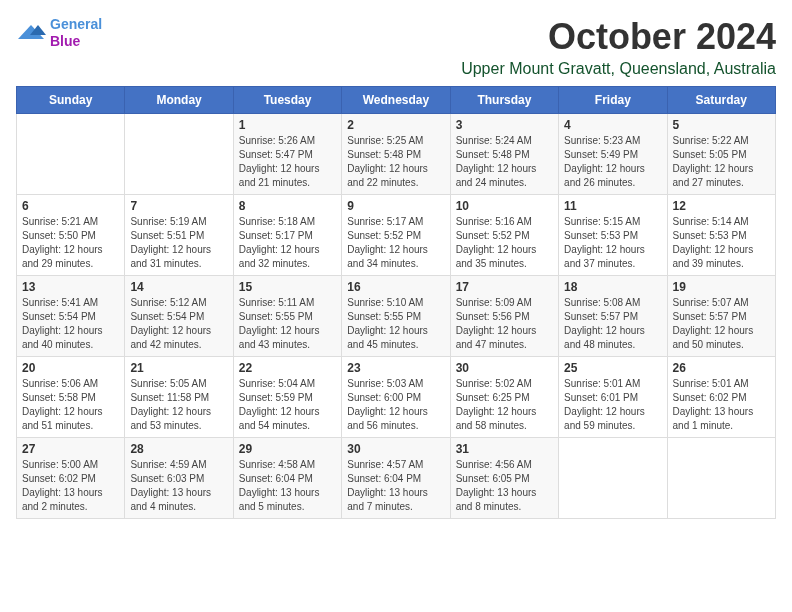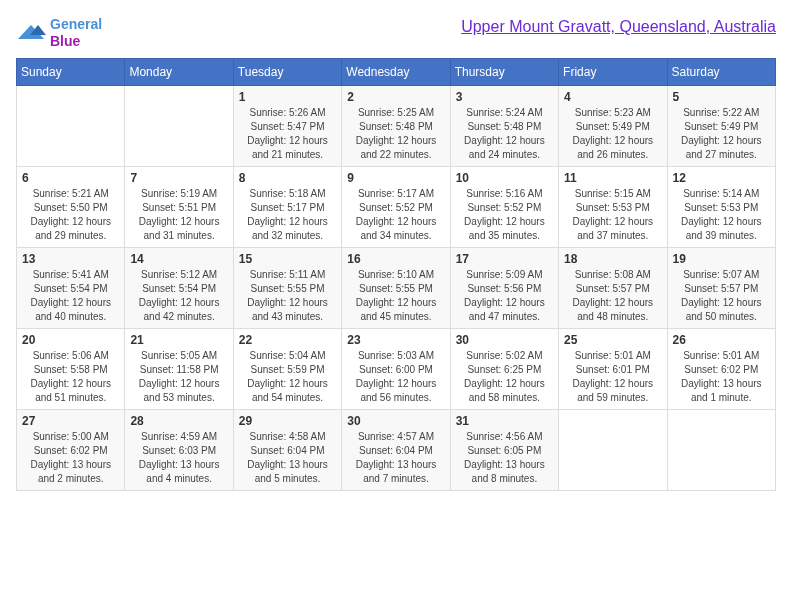--- a/index.html
+++ b/index.html
@@ -37,38 +37,37 @@
     .title-block {
       text-align: right;
     }
     .main-title {
       font-size: 36px;
       font-weight: bold;
       color: #333;
     }
     .subtitle {
       font-size: 16px;
-      color: #6d28d9;
+      color: #14532d;
       margin-top: 2px;
-      text-decoration: underline;
     }
     .calendar {
       width: 100%;
       border-collapse: collapse;
       font-size: 11px;
     }
     .calendar thead tr {
       background-color: #4472c4;
       color: #fff;
     }
     .calendar thead th {
       padding: 6px 4px;
-      text-align: left;
+      text-align: center;
       font-size: 12px;
-      font-weight: normal;
+      font-weight: bold;
       border: 1px solid #3a62b0;
     }
     .calendar tbody tr {
       border-bottom: 1px solid #ddd;
     }
     .calendar tbody td {
       vertical-align: top;
       padding: 4px 5px;
       border: 1px solid #ddd;
       width: calc(100% / 7);
@@ -84,21 +83,20 @@
     .day-number {
       font-weight: bold;
       font-size: 12px;
       margin-bottom: 2px;
       color: #333;
     }
     .day-detail {
       font-size: 10px;
       color: #444;
       line-height: 1.4;
-      text-align: center;
     }
     .empty-cell {
       background: #fff !important;
     }
   </style>
 </head>
 <body>
 
 <div class="header-section">
   <div class="logo">
@@ -106,20 +104,21 @@
       <rect x="0" y="0" width="30" height="24" fill="white"></rect>
       <polygon points="15,4 28,18 2,18" fill="#4a90d9"></polygon>
       <polygon points="22,4 30,14 14,14" fill="#2a6ab0"></polygon>
     </svg>
     <div class="logo-text">
       <div><span>General</span></div>
       <div><span style="color:#a21caf">Blue</span></div>
     </div>
   </div>
   <div class="title-block">
+    <div class="main-title">October 2024</div>
     <div class="subtitle">Upper Mount Gravatt, Queensland, Australia</div>
   </div>
 </div>
 
 <table class="calendar">
   <thead>
     <tr>
     <th>Sunday</th>
         <th>Monday</th>
         <th>Tuesday</th>
@@ -153,21 +152,21 @@
         </td>
         <td>
           <div class="day-number">4</div>
           <div class="day-detail">Sunrise: 5:23 AM
 Sunset: 5:49 PM
 Daylight: 12 hours and 26 minutes.</div>
         </td>
         <td>
           <div class="day-number">5</div>
           <div class="day-detail">Sunrise: 5:22 AM
-Sunset: 5:49 PM
+Sunset: 5:05 PM
 Daylight: 12 hours and 27 minutes.</div>
         </td>
       </tr>
       <tr>
         <td>
           <div class="day-number">6</div>
           <div class="day-detail">Sunrise: 5:21 AM
 Sunset: 5:50 PM
 Daylight: 12 hours and 29 minutes.</div>
         </td>

